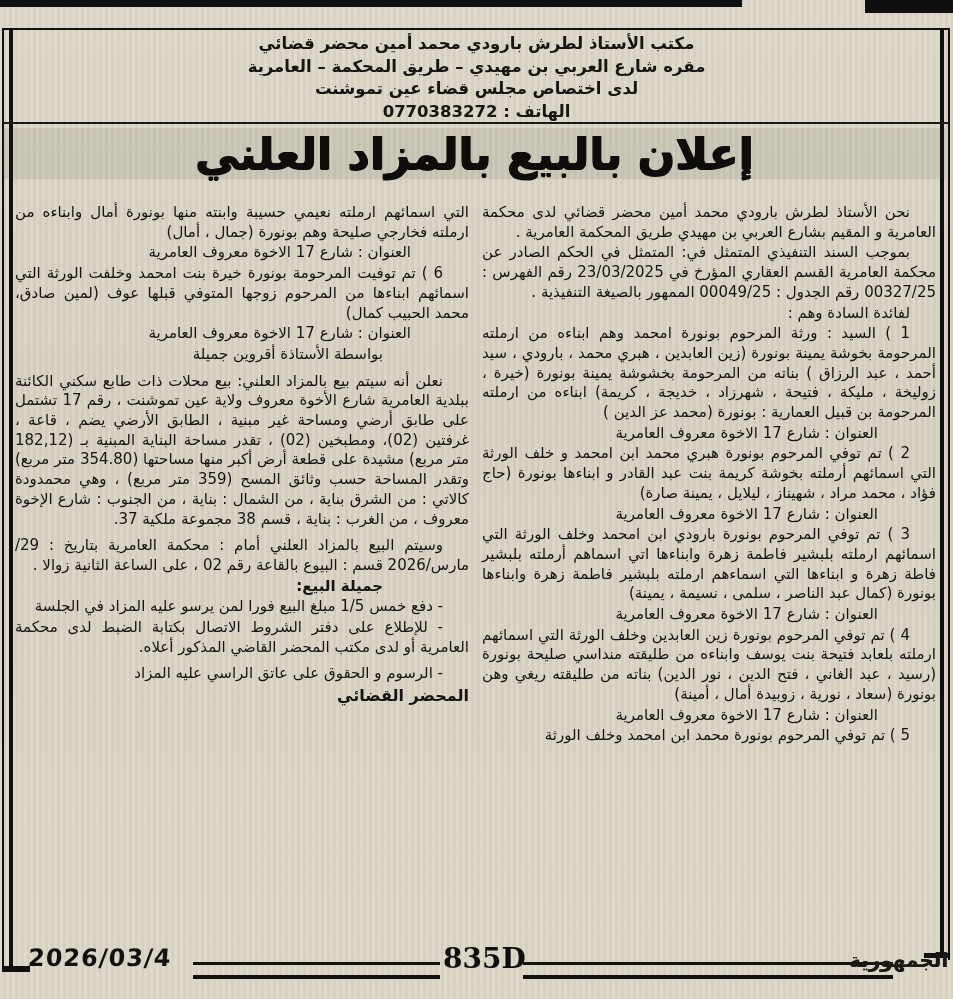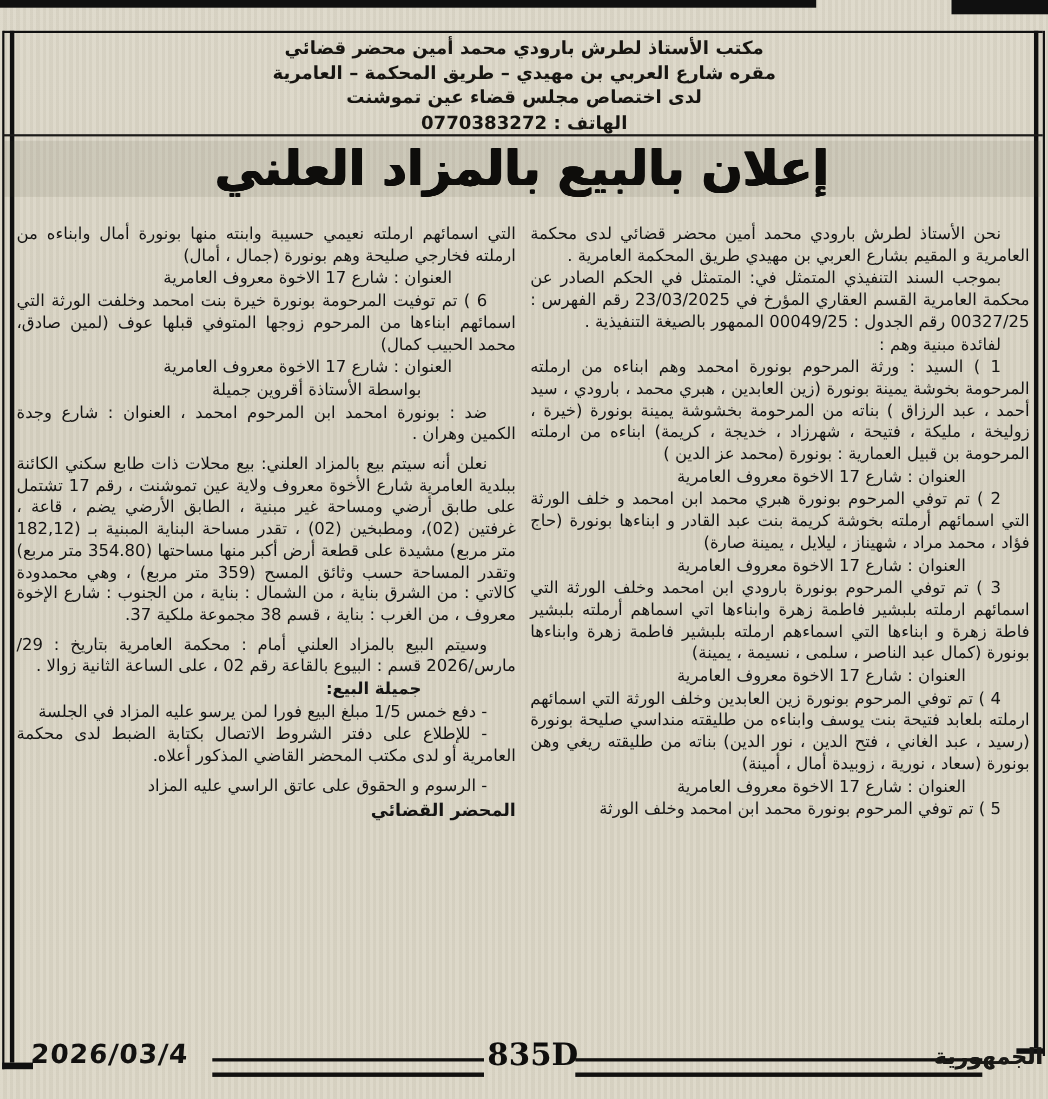--- a/index.html
+++ b/index.html
@@ -95,39 +95,38 @@
 
   <div class="title-band">
     <h1 class="notice-title">إعلان بالبيع بالمزاد العلني</h1>
   </div>
 
   <div class="columns">
 
     <div class="col">
       <p class="p-ind">نحن الأستاذ لطرش بارودي محمد أمين محضر قضائي لدى محكمة العامرية و المقيم بشارع العربي بن مهيدي طريق المحكمة العامرية .</p>
       <p class="p-ind">بموجب السند التنفيذي المتمثل في: المتمثل في الحكم الصادر عن محكمة العامرية القسم العقاري المؤرخ في 23/03/2025 رقم الفهرس : 00327/25 رقم الجدول : 00049/25 الممهور بالصيغة التنفيذية .</p>
-      <p class="p-ind">لفائدة مبنية وهم :</p>
+      <p class="p-ind">لفائدة السادة وهم :</p>
       <p class="p-ind">1 ) السيد : ورثة المرحوم بونورة امحمد وهم ابناءه من ارملته المرحومة بخوشة يمينة بونورة (زين العابدين ، هبري محمد ، بارودي ، سيد أحمد ، عبد الرزاق ) بناته من المرحومة بخشوشة يمينة بونورة (خيرة ، زوليخة ، مليكة ، فتيحة ، شهرزاد ، خديجة ، كريمة) ابناءه من ارملته المرحومة بن قبيل العمارية : بونورة (محمد عز الدين )</p>
       <p class="p-addr">العنوان : شارع 17 الاخوة معروف العامرية</p>
       <p class="p-ind">2 ) تم توفي المرحوم بونورة هبري محمد ابن امحمد و خلف الورثة التي اسمائهم أرملته بخوشة كريمة بنت عبد القادر و ابناءها بونورة (حاج فؤاد ، محمد مراد ، شهيناز ، ليلايل ، يمينة صارة)</p>
       <p class="p-addr">العنوان : شارع 17 الاخوة معروف العامرية</p>
       <p class="p-ind">3 ) تم توفي المرحوم بونورة بارودي ابن امحمد وخلف الورثة التي اسمائهم ارملته بلبشير فاطمة زهرة وابناءها اتي اسماهم أرملته بلبشير فاطة زهرة و ابناءها التي اسماءهم ارملته بلبشير فاطمة زهرة وابناءها بونورة (كمال عبد الناصر ، سلمى ، نسيمة ، يمينة)</p>
       <p class="p-addr">العنوان : شارع 17 الاخوة معروف العامرية</p>
       <p class="p-ind">4 ) تم توفي المرحوم بونورة زين العابدين وخلف الورثة التي اسمائهم ارملته بلعابد فتيحة بنت يوسف وابناءه من طليقته منداسي صليحة بونورة (رسيد ، عبد الغاني ، فتح الدين ، نور الدين) بناته من طليقته ريغي وهن بونورة (سعاد ، نورية ، زوبيدة أمال ، أمينة)</p>
       <p class="p-addr">العنوان : شارع 17 الاخوة معروف العامرية</p>
       <p class="p-ind">5 ) تم توفي المرحوم بونورة محمد ابن امحمد وخلف الورثة</p>
     </div>
 
     <div class="col">
       <p>التي اسمائهم ارملته نعيمي حسيبة وابنته منها بونورة أمال وابناءه من ارملته فخارجي صليحة وهم بونورة (جمال ، أمال)</p>
       <p class="p-addr">العنوان : شارع 17 الاخوة معروف العامرية</p>
       <p class="p-ind">6 ) تم توفيت المرحومة بونورة خيرة بنت امحمد وخلفت الورثة التي اسمائهم ابناءها من المرحوم زوجها المتوفي قبلها عوف (لمين صادق، محمد الحبيب كمال)</p>
       <p class="p-addr">العنوان : شارع 17 الاخوة معروف العامرية</p>
       <p class="p-mid">بواسطة الأستاذة أقروين جميلة</p>
-      <p class="p-ind">ضد : بونورة امحمد ابن المرحوم امحمد ، العنوان : شارع وجدة الكمين وهران .</p>
       <p class="p-ind p-gap">نعلن أنه سيتم بيع بالمزاد العلني: بيع محلات ذات طابع سكني الكائنة ببلدية العامرية شارع الأخوة معروف ولاية عين تموشنت ، رقم 17 تشتمل على طابق أرضي ومساحة غير مبنية ، الطابق الأرضي يضم ، قاعة ، غرفتين (02)، ومطبخين (02) ، تقدر مساحة البناية المبنية بـ (182,12 متر مربع) مشيدة على قطعة أرض أكبر منها مساحتها (354.80 متر مربع) وتقدر المساحة حسب وثائق المسح (359 متر مربع) ، وهي محمدودة كالاتي : من الشرق بناية ، من الشمال : بناية ، من الجنوب : شارع الإخوة معروف ، من الغرب : بناية ، قسم 38 مجموعة ملكية 37.</p>
       <p class="p-ind p-gap">وسيتم البيع بالمزاد العلني أمام : محكمة العامرية بتاريخ : 29/مارس/2026 قسم : البيوع بالقاعة رقم 02 ، على الساعة الثانية زوالا .</p>
       <p class="p-mid bold">جميلة البيع:</p>
       <p class="p-ind">- دفع خمس 1/5  مبلغ البيع فورا لمن يرسو عليه المزاد في الجلسة</p>
       <p class="p-ind">- للإطلاع على دفتر الشروط الاتصال بكتابة الضبط لدى محكمة العامرية أو لدى مكتب المحضر القاضي المذكور أعلاه.</p>
       <p class="p-ind p-gap">- الرسوم و الحقوق على عاتق الراسي عليه المزاد</p>
       <p class="p-sign">المحضر القضائي</p>
     </div>
 
   </div>

